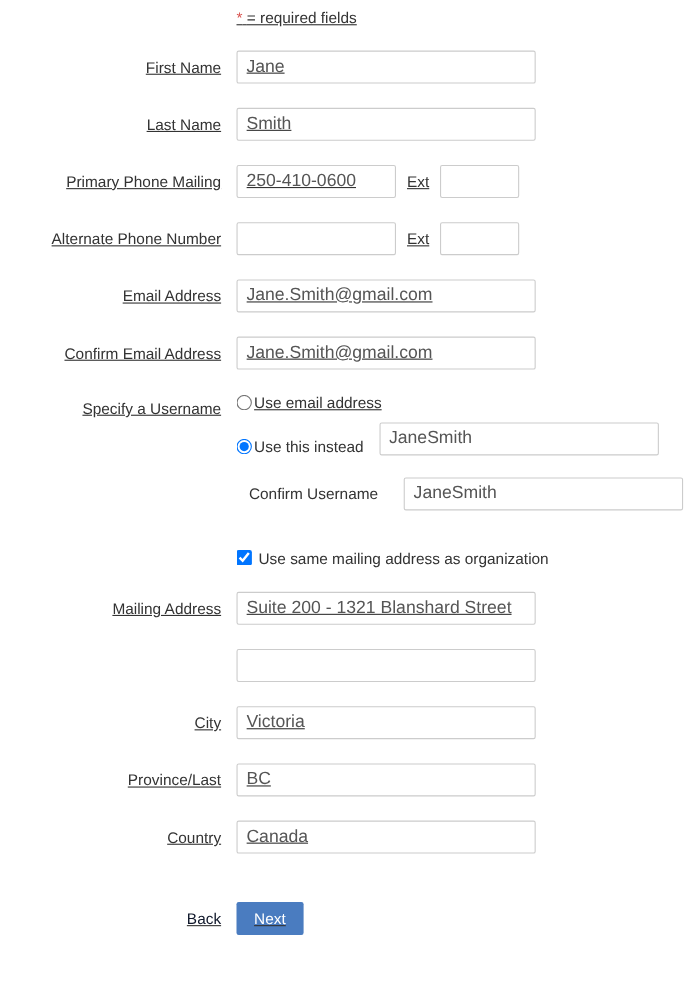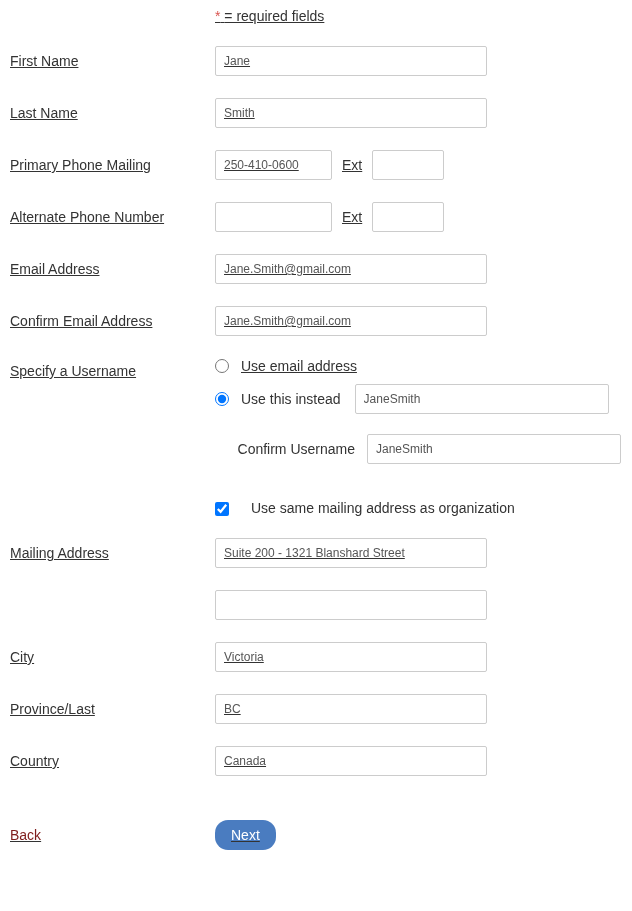--- a/index.html
+++ b/index.html
@@ -12,88 +12,89 @@
     }
     .form-container { width: 612px; }
     .form-row {
       display: flex;
       align-items: center;
       margin-bottom: 22px;
       text-decoration: underline;
     }
     .label-col {
       width: 205px;
+      text-align: right;
       padding-right: 14px;
       color: #333;
     }
     .field-col {
       display: flex;
       align-items: center;
       gap: 8px;
     }
     input[type="text"] {
       border: 1px solid #ccc;
       padding: 6px 8px;
-      font-size: 12px;
+      font-size: 16px;
       color: #555;
       height: 30px;
       border-radius: 2px;
     }
     .input-wide { width: 272px; }
-    .input-phone { width: 117px; }
+    .input-phone { width: 145px; }
     .input-ext { width: 72px; }
     .input-user { width: 254px; }
     .input-conf { width: 254px; }
     .ext-label { color: #333; margin: 0 2px; }
     .required-star { color: #d9534f; }
     .required-text { color: #333; }
     .radio-row {
       display: flex;
       align-items: center;
-      gap: 12px;
+      gap: 2px;
       margin-bottom: 10px;
     }
     .radio-row input[type="radio"] { width: 14px; height: 14px; cursor: pointer; }
     .radio-row label { cursor: pointer; }
     .use-this-wrap {
       display: flex;
-      align-items: center;
+      align-items: flex-end;
       gap: 14px;
     }
     .checkbox-row {
       display: flex;
-      align-items: flex-end;
-      gap: 22px;
+      align-items: flex-start;
+      gap: 6px;
       margin-bottom: 22px;
     }
     .checkbox-row input[type="checkbox"] { width: 14px; height: 14px; cursor: pointer; }
     .link-back {
-      color: #7f1d1d;
+      color: #0f172a;
       text-decoration: none;
       cursor: pointer;
     }
     .btn-next {
       background: #4a7cc0;
       color: #fff;
       border: none;
       padding: 7px 16px;
-      border-radius: 13px;
+      border-radius: 2px;
       font-size: 14px;
       cursor: pointer;
     }
     .indent-username { margin-left: 205px; }
     .indent-confirm {
       margin-left: 205px;
       display: flex;
       align-items: center;
       gap: 12px;
       margin-top: 20px;
       margin-bottom: 36px;
     }
-    .conf-label { width: 140px; text-align: right; }
+    .conf-label { width: 140px; text-align: center; }
     .indent-checkbox { margin-left: 205px; }
   </style>
 </head>
 <body>
 
 <div class="form-container">
 
   <div class="form-row">
     <div class="label-col"></div>
     <div class="field-col">

